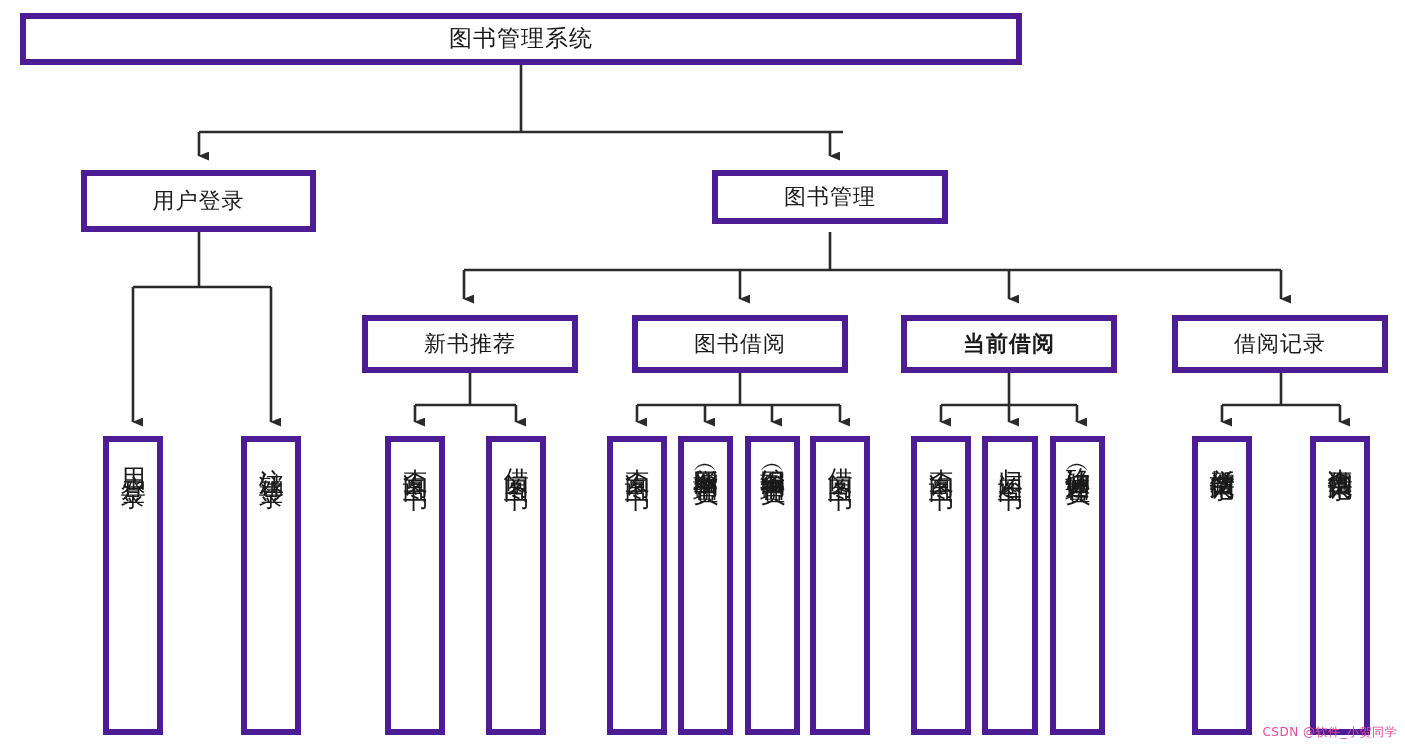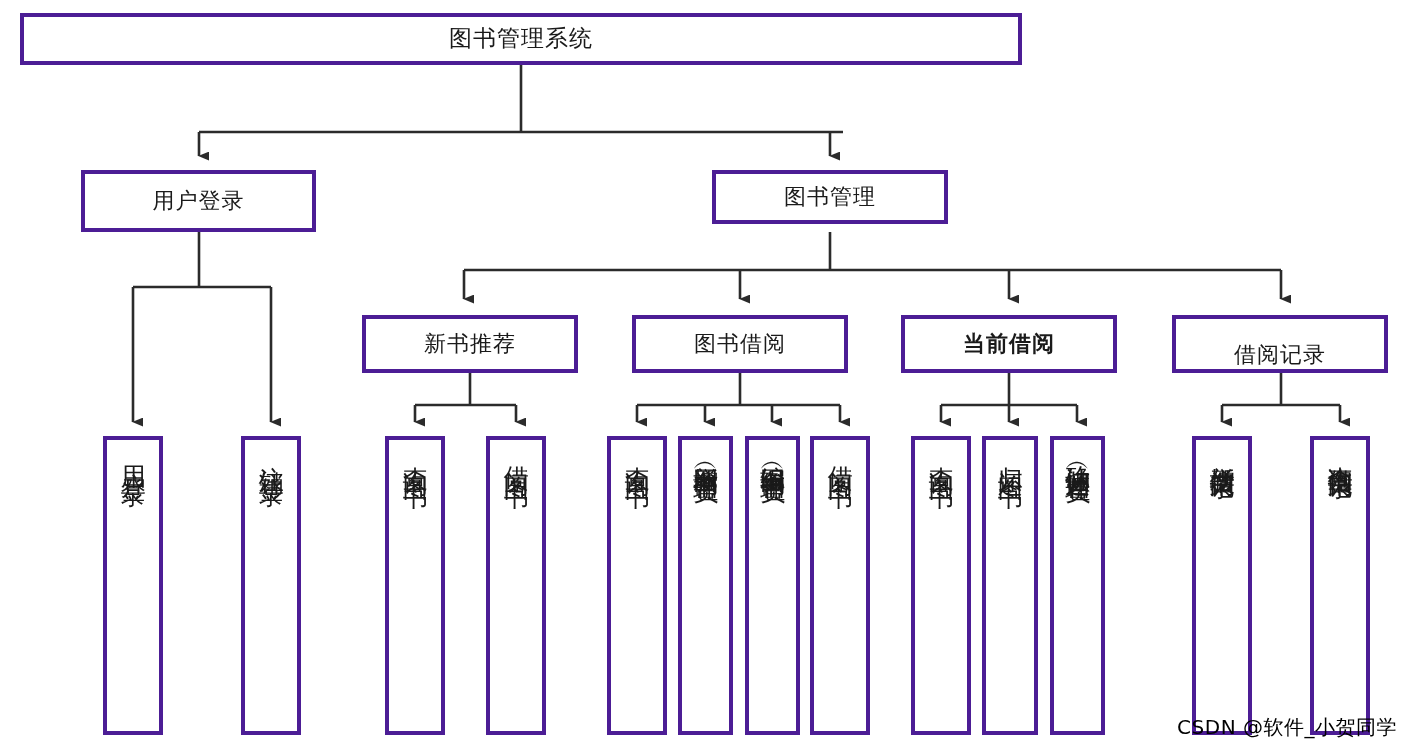--- a/index.html
+++ b/index.html
@@ -22,21 +22,21 @@
     position: absolute;
     left: 0;
     top: 0;
     width: 1405px;
     height: 747px;
     pointer-events: none;
   }
   .node {
     position: absolute;
     box-sizing: border-box;
-    border: 4px solid #4c1d95;
+    border: 6px solid #4c1d95;
     background: #ffffff;
     display: flex;
     align-items: center;
     justify-content: center;
     color: #1a1a1a;
   }
   .node-label {
     display: block;
     text-align: center;
     line-height: 1.28;
@@ -65,22 +65,22 @@
     letter-spacing: 6px;
     white-space: nowrap;
   }
   .node.level-leaf.leaf-tall .node-label {
     letter-spacing: 2px;
   }
   #watermark {
     position: absolute;
     right: 8px;
     bottom: 6px;
-    font-size: 20px;
-    color: #000000;
+    font-size: 12px;
+    color: #ec4899;
     letter-spacing: 0.5px;
     user-select: none;
     white-space: nowrap;
   }
 </style>
 </head>
 <body>
 
 <div id="diagram-root">
 
@@ -151,21 +151,21 @@
   </div>
 
   <div class="node level-branch" style="left:632px; top:315px; width:216px; height:58px;">
     <span class="node-label">图书借阅</span>
   </div>
 
   <div class="node level-branch" style="left:901px; top:315px; width:216px; height:58px;font-weight:bold;">
     <span class="node-label">当前借阅</span>
   </div>
 
-  <div class="node level-branch" style="left:1172px; top:315px; width:216px; height:58px;align-items:flex-end;">
+  <div class="node level-branch" style="left:1172px; top:315px; width:216px; height:58px;">
     <span class="node-label">借阅记录</span>
   </div>
 
   <div class="node level-leaf" style="left:103px; top:436px; width:60px; height:299px;">
     <span class="node-label">用户登录</span>
   </div>
 
   <div class="node level-leaf" style="left:241px; top:436px; width:60px; height:299px;">
     <span class="node-label">注销登录</span>
   </div>

